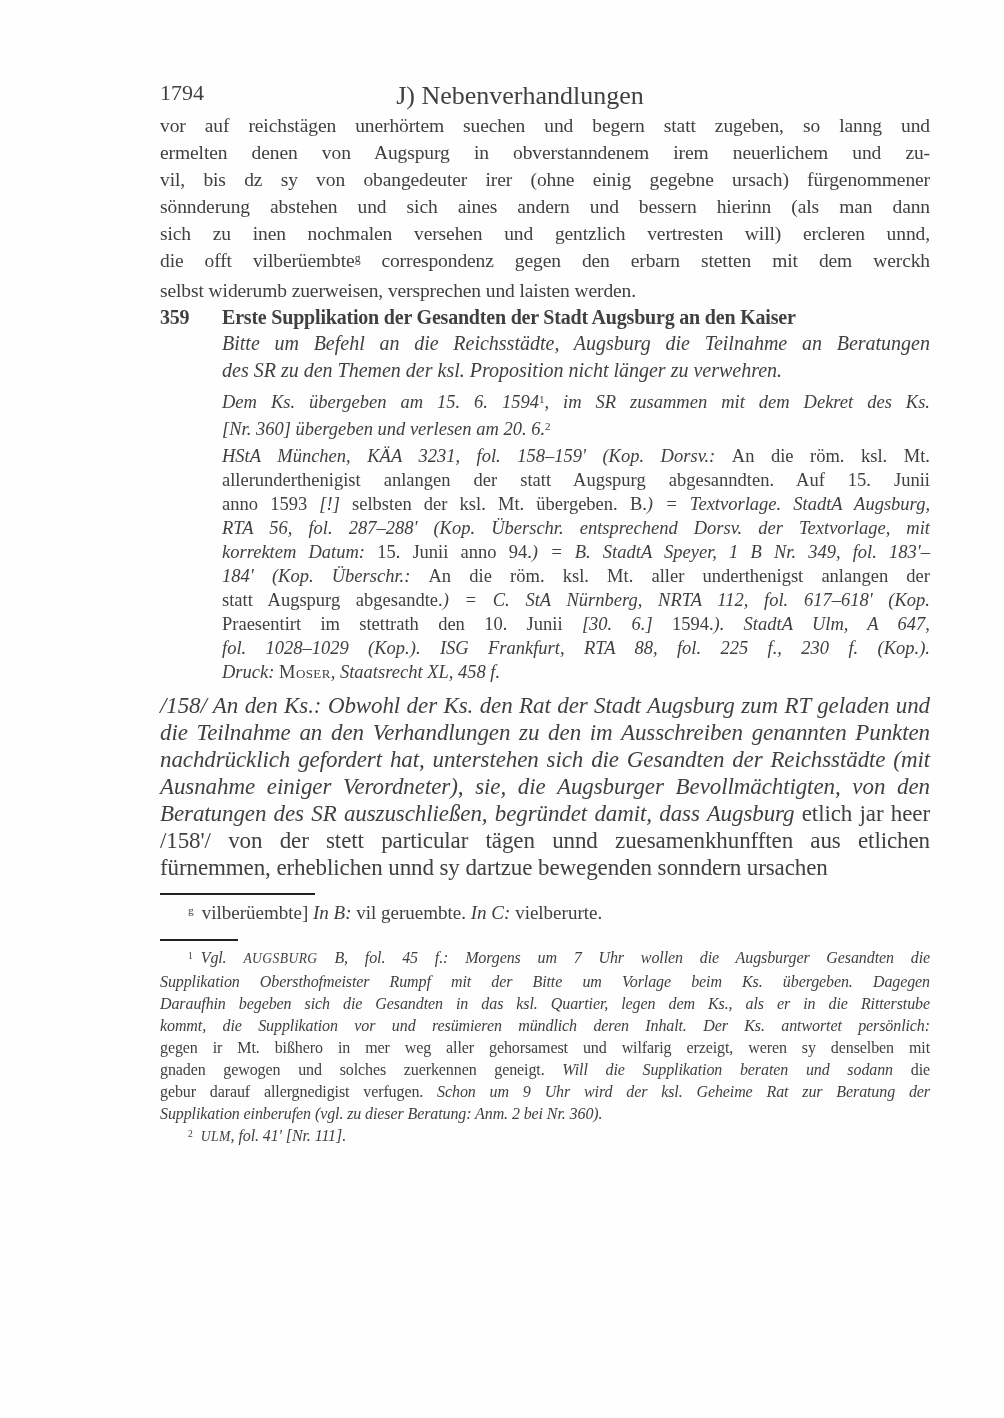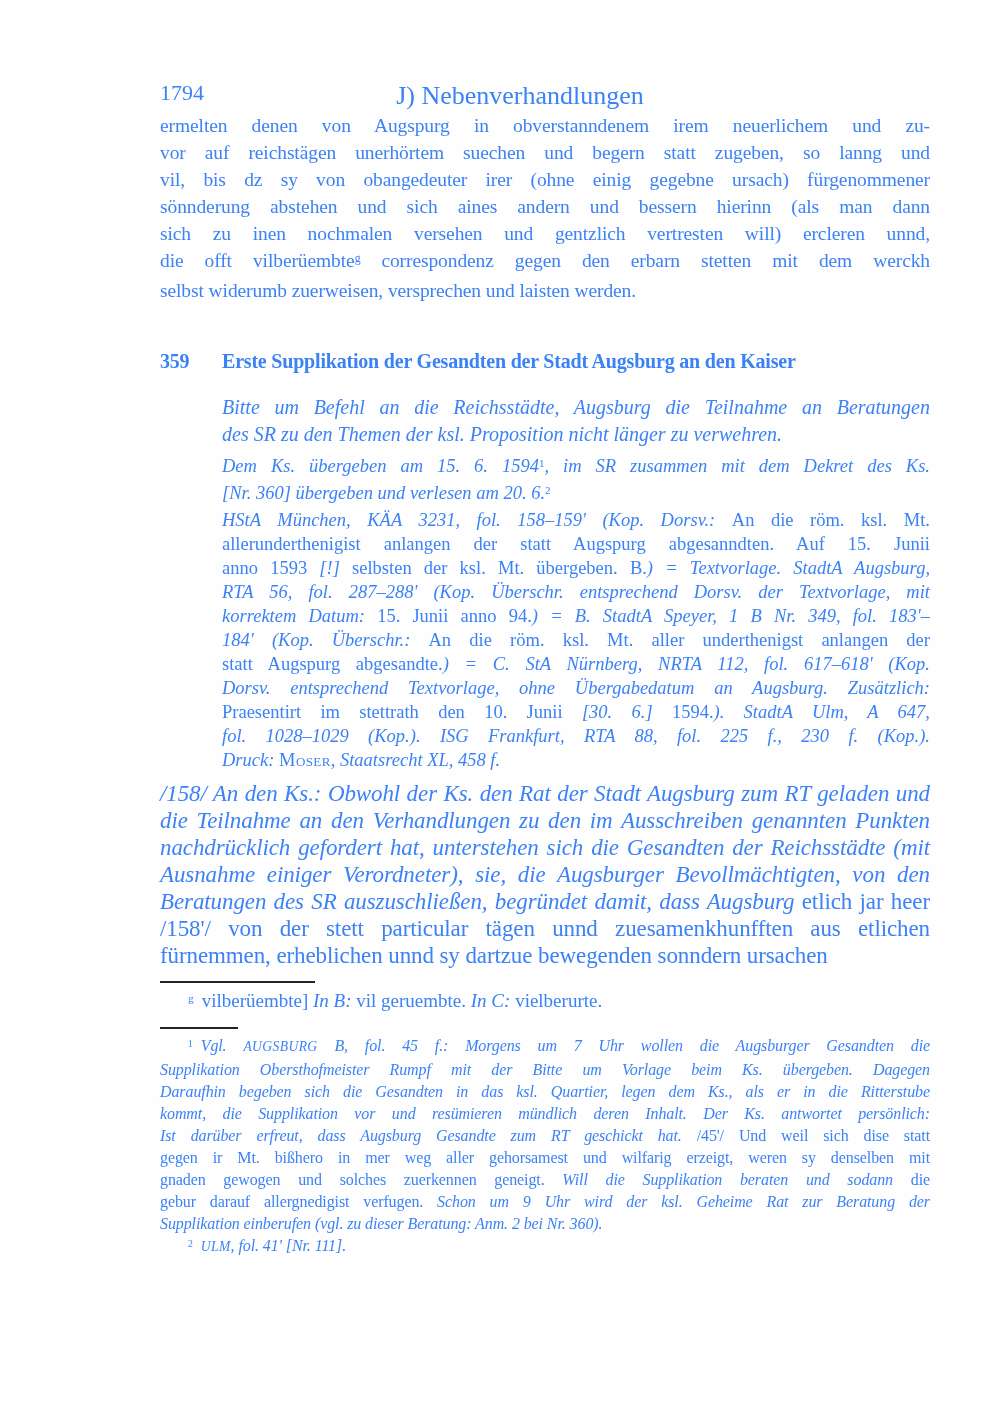--- a/index.html
+++ b/index.html
@@ -1,21 +1,21 @@
 <!DOCTYPE html>
 <html><head>
 <meta charset="utf-8">
 <style>
   html, body { margin: 0; padding: 0; background: #ffffff; }
   .page {
     position: relative;
     width: 1004px;
     height: 1418px;
     background: #fefefe;
-    color: #3b82f6;
+    color: #404040;
     font-family: "Liberation Serif", "DejaVu Serif", serif;
     overflow: hidden;
     box-sizing: border-box;
     padding: 80px 74px 0 160px;
   }
   .content { width: 770px; }
 
   
   .pagehead { position: relative; height: 24px; font-size: 21px; }
   .pagehead .pnum { position: absolute; left: 0; top: 0; font-size: 22px; }
@@ -26,26 +26,26 @@
   .tl.last { text-align-last: left; }
   .s-i { font-style: italic; }
   .s-sc { font-variant: small-caps; letter-spacing: 0.4px; }
   .s-isc { font-style: italic; font-size: 0.85em; letter-spacing: 0.4px; margin-top: 32px; }
   .s-sup { font-size: 0.6em; position: relative; top: -0.45em; font-style: normal; }
   .tl > .s-sup:first-child { margin-right: 8px; }
   .indent-first .tl:first-child { text-indent: 28px; }
 
   .intro { margin-top: 8px; font-size: 19.5px; line-height: 27px; letter-spacing: -0.1px; }
 
-  .doc-heading { display: flex; margin-top: 44px; font-weight: bold; font-size: 20px; letter-spacing: -0.2px; line-height: 26px; }
+  .doc-heading { display: flex; font-weight: bold; font-size: 20px; letter-spacing: -0.2px; line-height: 26px; }
   .doc-heading .dnum { width: 62px; flex: none; }
   .doc-heading .dtitle { white-space: nowrap; }
 
   .inset { margin-left: 62px; width: 708px; }
-  .summary { margin-top: 20px; font-size: 20px; line-height: 27px; }
+  .summary { font-size: 20px; line-height: 27px; }
   .transmission { margin-top: 6px; font-size: 18.5px; line-height: 25px; }
   .source-note { font-size: 18.5px; line-height: 24px; }
 
   .doc-text { margin-top: 8px; font-size: 23px; line-height: 27px; letter-spacing: -0.1px; }
 
   .rule { border: none; border-top: 2px solid #222; margin: 0; }
   .rule-apparatus { width: 155px; margin-top: 12px; }
   .rule-footnotes { width: 78px; margin-top: 11px; }
 
   .apparatus { margin-top: 5px; font-size: 19px; line-height: 25px; }
@@ -58,22 +58,22 @@
 
 <div class="page">
   <div class="content">
 
     <div class="pagehead">
       <span class="pnum">1794</span>
       <span class="rtitle">J) Nebenverhandlungen</span>
     </div>
 
     <div class="intro">
+        <div class="tl"><span class="s-r">vor auf reichstägen unerhörtem suechen und begern statt zugeben, so lanng und</span></div>
         <div class="tl"><span class="s-r">ermelten denen von Augspurg in obverstanndenem irem neuerlichem und zu-</span></div>
-        <div class="tl"><span class="s-r">vor auf reichstägen unerhörtem suechen und begern statt zugeben, so lanng und</span></div>
         <div class="tl"><span class="s-r">vil, bis dz sy von obangedeuter irer (ohne einig gegebne ursach) fürgenommener</span></div>
         <div class="tl"><span class="s-r">sönnderung abstehen und sich aines andern und bessern hierinn (als man dann</span></div>
         <div class="tl"><span class="s-r">sich zu inen nochmalen versehen und gentzlich vertresten will) ercleren unnd,</span></div>
         <div class="tl"><span class="s-r">die offt vilberüembte</span><span class="s-sup">g</span><span class="s-r"> correspondenz gegen den erbarn stetten mit dem werckh</span></div>
         <div class="tl last"><span class="s-r">selbst widerumb zuerweisen, versprechen und laisten werden.</span></div>
       </div>
 
     <div class="doc-heading">
       <span class="dnum">359</span>
       <span class="dtitle">Erste Supplikation der Gesandten der Stadt Augsburg an den Kaiser</span>
@@ -90,21 +90,20 @@
       </div>
 
     <div class="source-note inset">
         <div class="tl"><span class="s-i">HStA München, KÄA 3231, fol. 158–159' (Kop. Dorsv.: </span><span class="s-r">An die röm. ksl. Mt.</span></div>
         <div class="tl"><span class="s-r">allerunderthenigist anlangen der statt Augspurg abgesanndten. Auf 15. Junii</span></div>
         <div class="tl"><span class="s-r">anno 1593 </span><span class="s-i">[!]</span><span class="s-r"> selbsten der ksl. Mt. übergeben. B.</span><span class="s-i">) = Textvorlage. StadtA Augsburg,</span></div>
         <div class="tl"><span class="s-i">RTA 56, fol. 287–288' (Kop. Überschr. entsprechend Dorsv. der Textvorlage, mit</span></div>
         <div class="tl"><span class="s-i">korrektem Datum: </span><span class="s-r">15. Junii anno 94.</span><span class="s-i">) = B. StadtA Speyer, 1 B Nr. 349, fol. 183'–</span></div>
         <div class="tl"><span class="s-i">184' (Kop. Überschr.: </span><span class="s-r">An die röm. ksl. Mt. aller underthenigst anlangen der</span></div>
         <div class="tl"><span class="s-r">statt Augspurg abgesandte.</span><span class="s-i">) = C. StA Nürnberg, NRTA 112, fol. 617–618' (Kop.</span></div>
-        <div class="tl"><span class="s-i">Dorsv. entsprechend Textvorlage, ohne Übergabedatum an Augsburg. Zusätzlich:</span></div>
         <div class="tl"><span class="s-r">Praesentirt im stettrath den 10. Junii </span><span class="s-i">[30. 6.]</span><span class="s-r"> 1594.</span><span class="s-i">). StadtA Ulm, A 647,</span></div>
         <div class="tl"><span class="s-i">fol. 1028–1029 (Kop.). ISG Frankfurt, RTA 88, fol. 225 f., 230 f. (Kop.).</span></div>
         <div class="tl last"><span class="s-i">Druck: </span><span class="s-sc">Moser</span><span class="s-i">, Staatsrecht XL, 458 f.</span></div>
       </div>
 
     <div class="doc-text">
         <div class="tl"><span class="s-i">/158/ An den Ks.: Obwohl der Ks. den Rat der Stadt Augsburg zum RT geladen und</span></div>
         <div class="tl"><span class="s-i">die Teilnahme an den Verhandlungen zu den im Ausschreiben genannten Punkten</span></div>
         <div class="tl"><span class="s-i">nachdrücklich gefordert hat, unterstehen sich die Gesandten der Reichsstädte (mit</span></div>
         <div class="tl"><span class="s-i">Ausnahme einiger Verordneter), sie, die Augsburger Bevollmächtigten, von den</span></div>
@@ -119,21 +118,20 @@
         <div class="tl last"><span class="s-sup">g</span><span class="s-r">vilberüembte] </span><span class="s-i">In B:</span><span class="s-r"> vil geruembte. </span><span class="s-i">In C:</span><span class="s-r"> vielberurte.</span></div>
       </div>
 
     <hr class="rule rule-footnotes">
 
     <div class="footnote fn1 indent-first">
         <div class="tl"><span class="s-sup">1</span><span class="s-i">Vgl. </span><span class="s-isc">AUGSBURG</span><span class="s-i"> B, fol. 45 f.: Morgens um 7 Uhr wollen die Augsburger Gesandten die</span></div>
         <div class="tl"><span class="s-i">Supplikation Obersthofmeister Rumpf mit der Bitte um Vorlage beim Ks. übergeben. Dagegen</span></div>
         <div class="tl"><span class="s-i">Daraufhin begeben sich die Gesandten in das ksl. Quartier, legen dem Ks., als er in die Ritterstube</span></div>
         <div class="tl"><span class="s-i">kommt, die Supplikation vor und resümieren mündlich deren Inhalt. Der Ks. antwortet persönlich:</span></div>
-        <div class="tl"><span class="s-i">Ist darüber erfreut, dass Augsburg Gesandte zum RT geschickt hat.</span><span class="s-r"> /45'/ Und weil sich dise statt</span></div>
         <div class="tl"><span class="s-r">gegen ir Mt. bißhero in mer weg aller gehorsamest und wilfarig erzeigt, weren sy denselben mit</span></div>
         <div class="tl"><span class="s-r">gnaden gewogen und solches zuerkennen geneigt. </span><span class="s-i">Will die Supplikation beraten und sodann </span><span class="s-r">die</span></div>
         <div class="tl"><span class="s-r">gebur darauf allergnedigist verfugen. </span><span class="s-i">Schon um 9 Uhr wird der ksl. Geheime Rat zur Beratung der</span></div>
         <div class="tl last"><span class="s-i">Supplikation einberufen (vgl. zu dieser Beratung: Anm. 2 bei Nr. 360).</span></div>
       </div>
 
     <div class="footnote fn2 indent-first">
         <div class="tl last"><span class="s-sup">2</span><span class="s-isc">ULM</span><span class="s-i">, fol. 41' [Nr. 111].</span></div>
       </div>
 

